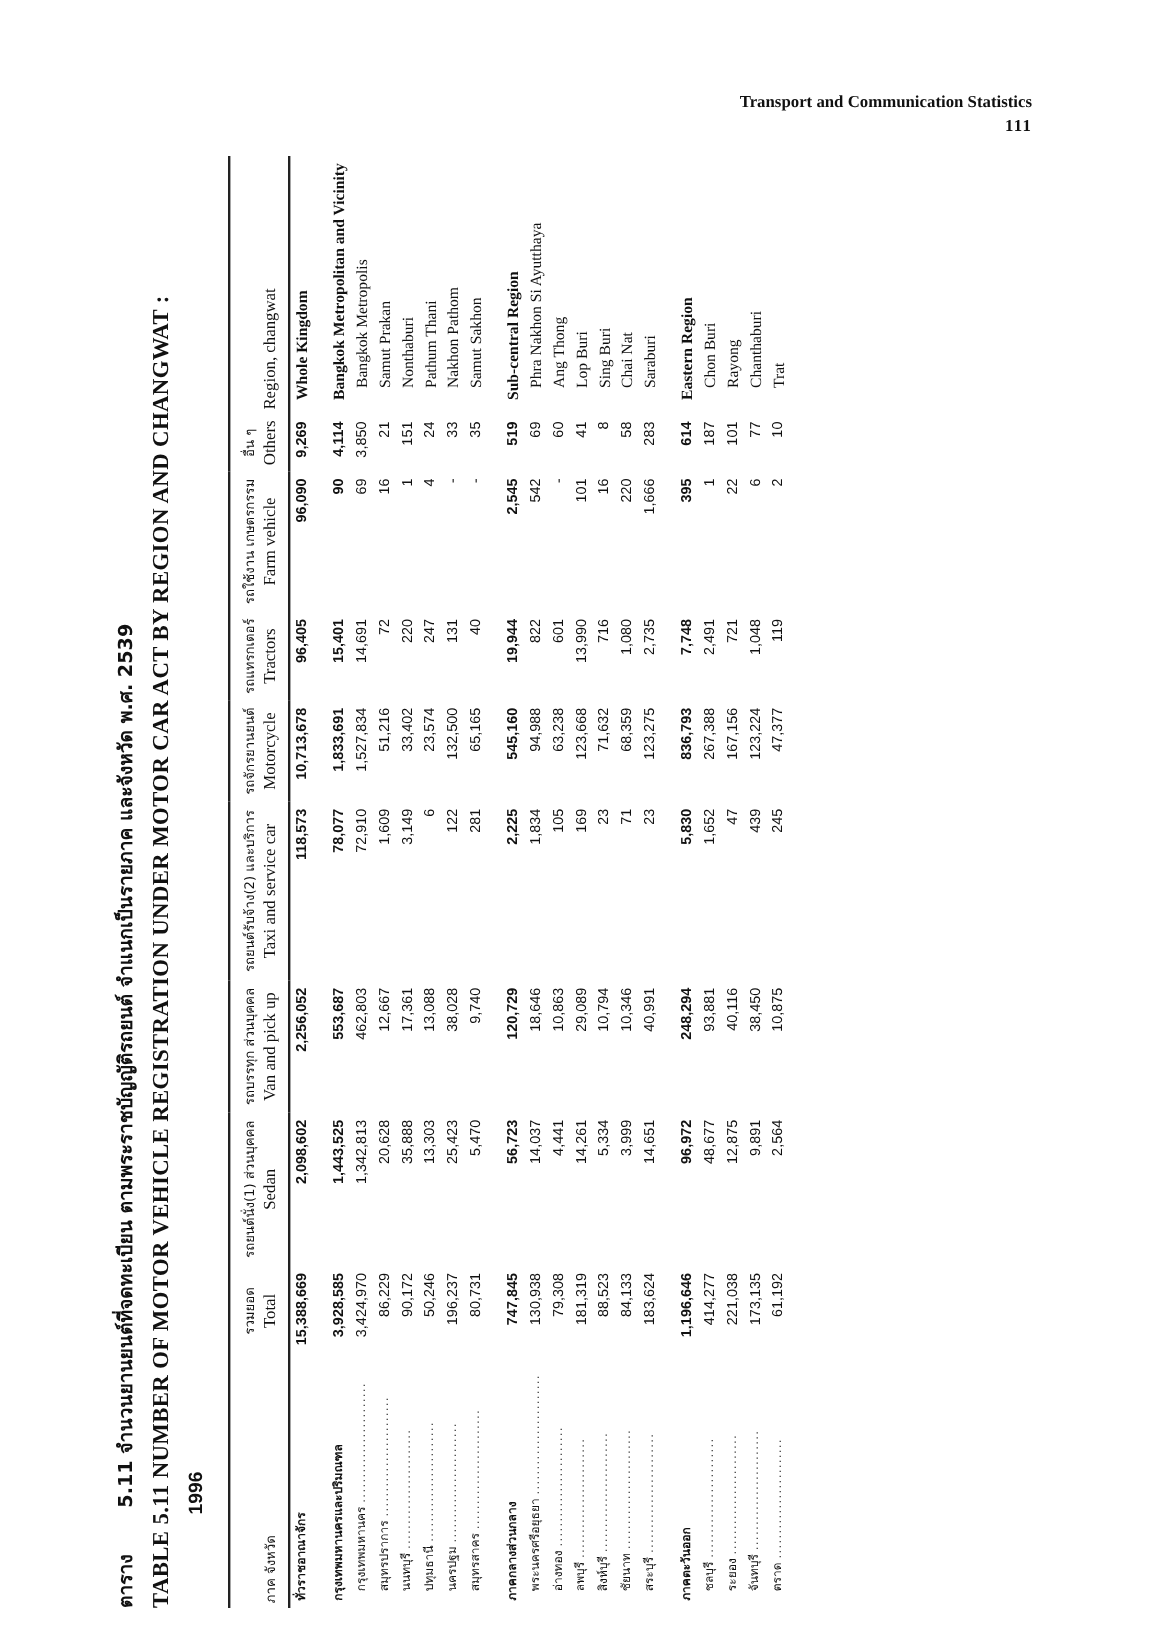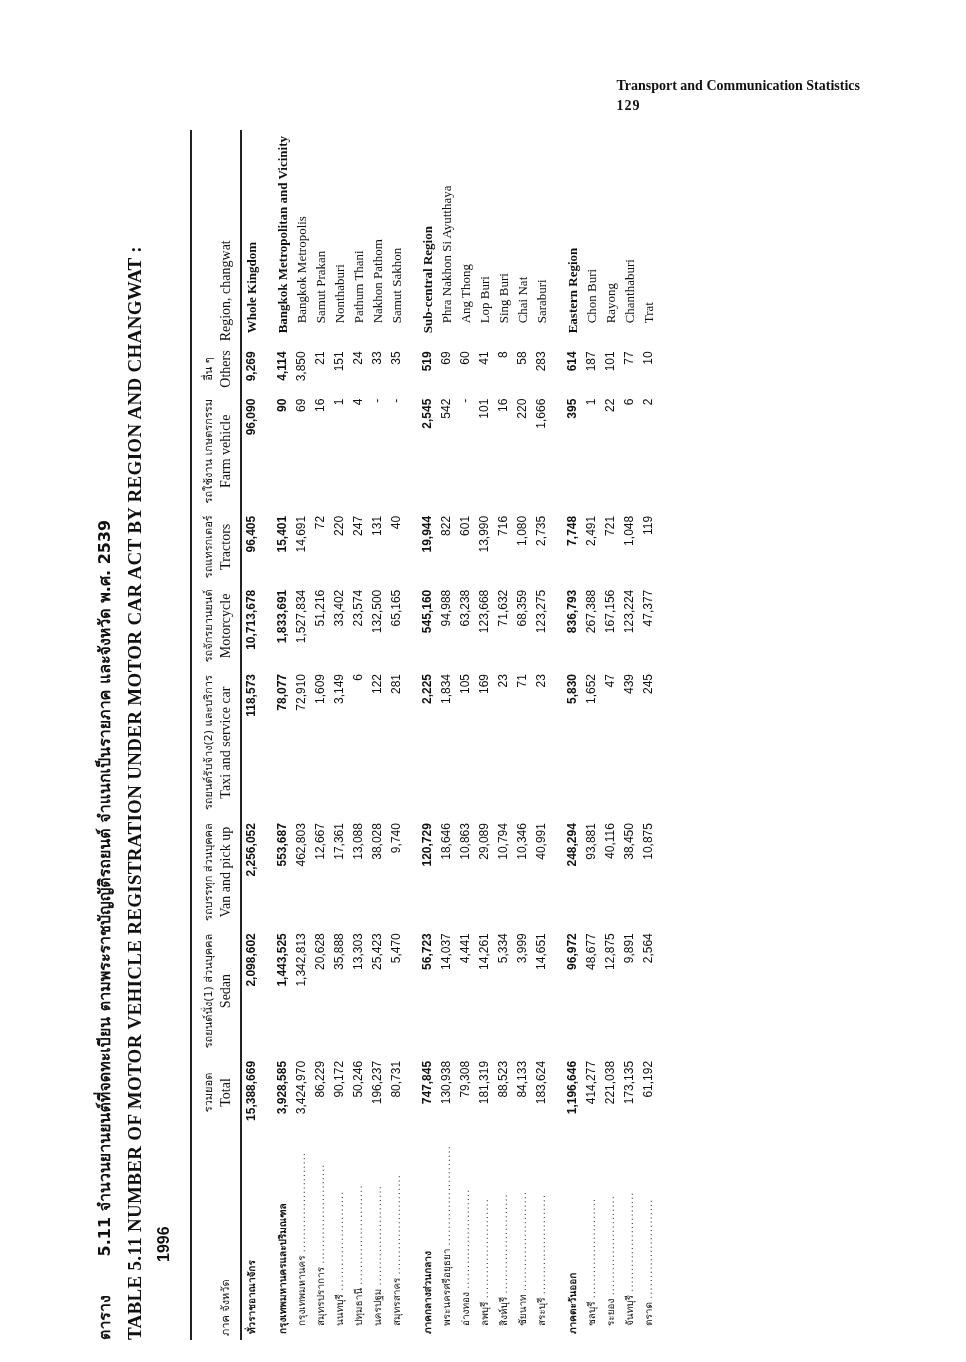--- a/index.html
+++ b/index.html
@@ -1,17 +1,17 @@
 <!DOCTYPE html>
 <html><head>
 <meta charset="utf-8">
 <style>
   html, body { margin:0; padding:0; background:#ffffff; }
   body { width:966px; height:1362px; position:relative; overflow:hidden; font-family:"Liberation Serif", serif; color:#111; }
-  .running-head { position:absolute; right:106px; top:76px; text-align:left; font-family:"Liberation Serif", serif; font-weight:bold; font-size:14px; line-height:20px; }
+  .running-head { position:absolute; right:106px; top:76px; text-align:right; font-family:"Liberation Serif", serif; font-weight:bold; font-size:14px; line-height:20px; }
   .running-head .pg { font-size:14px; letter-spacing:1px; }
   
   .rot {
     position:absolute;
     width:1230px; height:780px;
     left:90px; top:1340px;
     transform-origin:0 0;
     transform:rotate(-90deg);
   }
   .title-block { position:absolute; left:0; top:0; width:1230px; }
@@ -30,21 +30,21 @@
   table.stat tbody tr.sub td.th-name { padding-left:14px; }
   table.stat tbody tr.sub td.en-name { padding-left:22px; }
   table.stat tbody tr.spacer td { height:12px; }
   .dots { color:#555; letter-spacing:1px; }
 </style>
 </head>
 <body>
 
 <div class="running-head">
   <div>Transport and Communication Statistics</div>
-  <div class="pg">129</div>
+  <div class="pg">111</div>
 </div>
 
 <div class="rot">
   <div class="title-block">
     <div class="t-thai">
       <span class="t-lbl">ตาราง</span>
       <span>5.11</span>
       <span>จำนวนยานยนต์ที่จดทะเบียน ตามพระราชบัญญัติรถยนต์ จำแนกเป็นรายภาค และจังหวัด พ.ศ. 2539</span>
     </div>
     <div class="t-eng">

